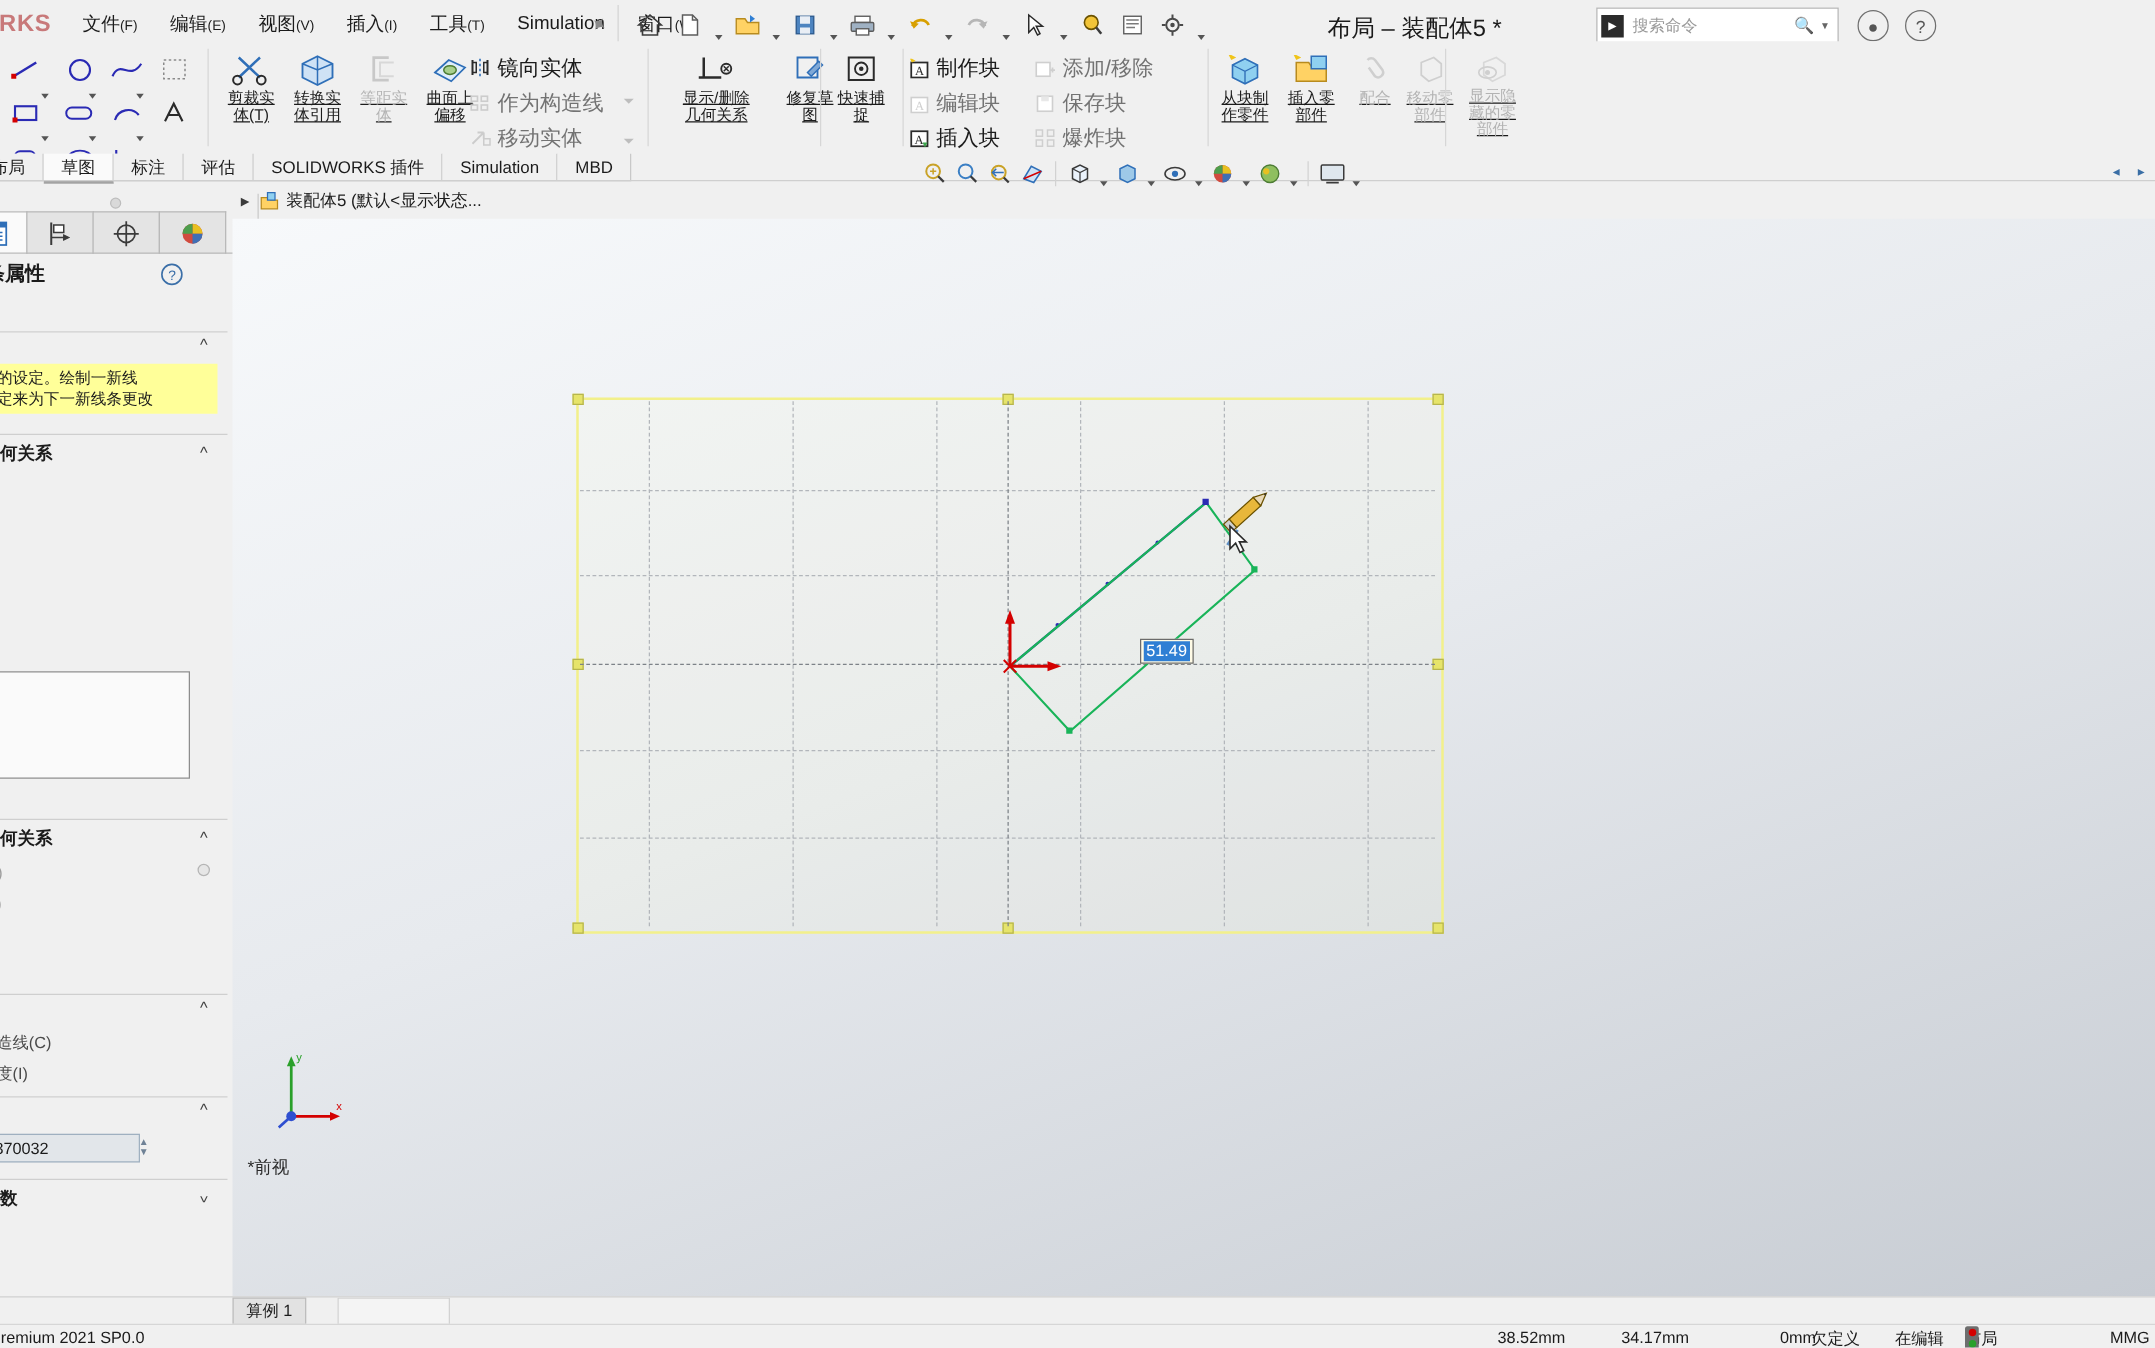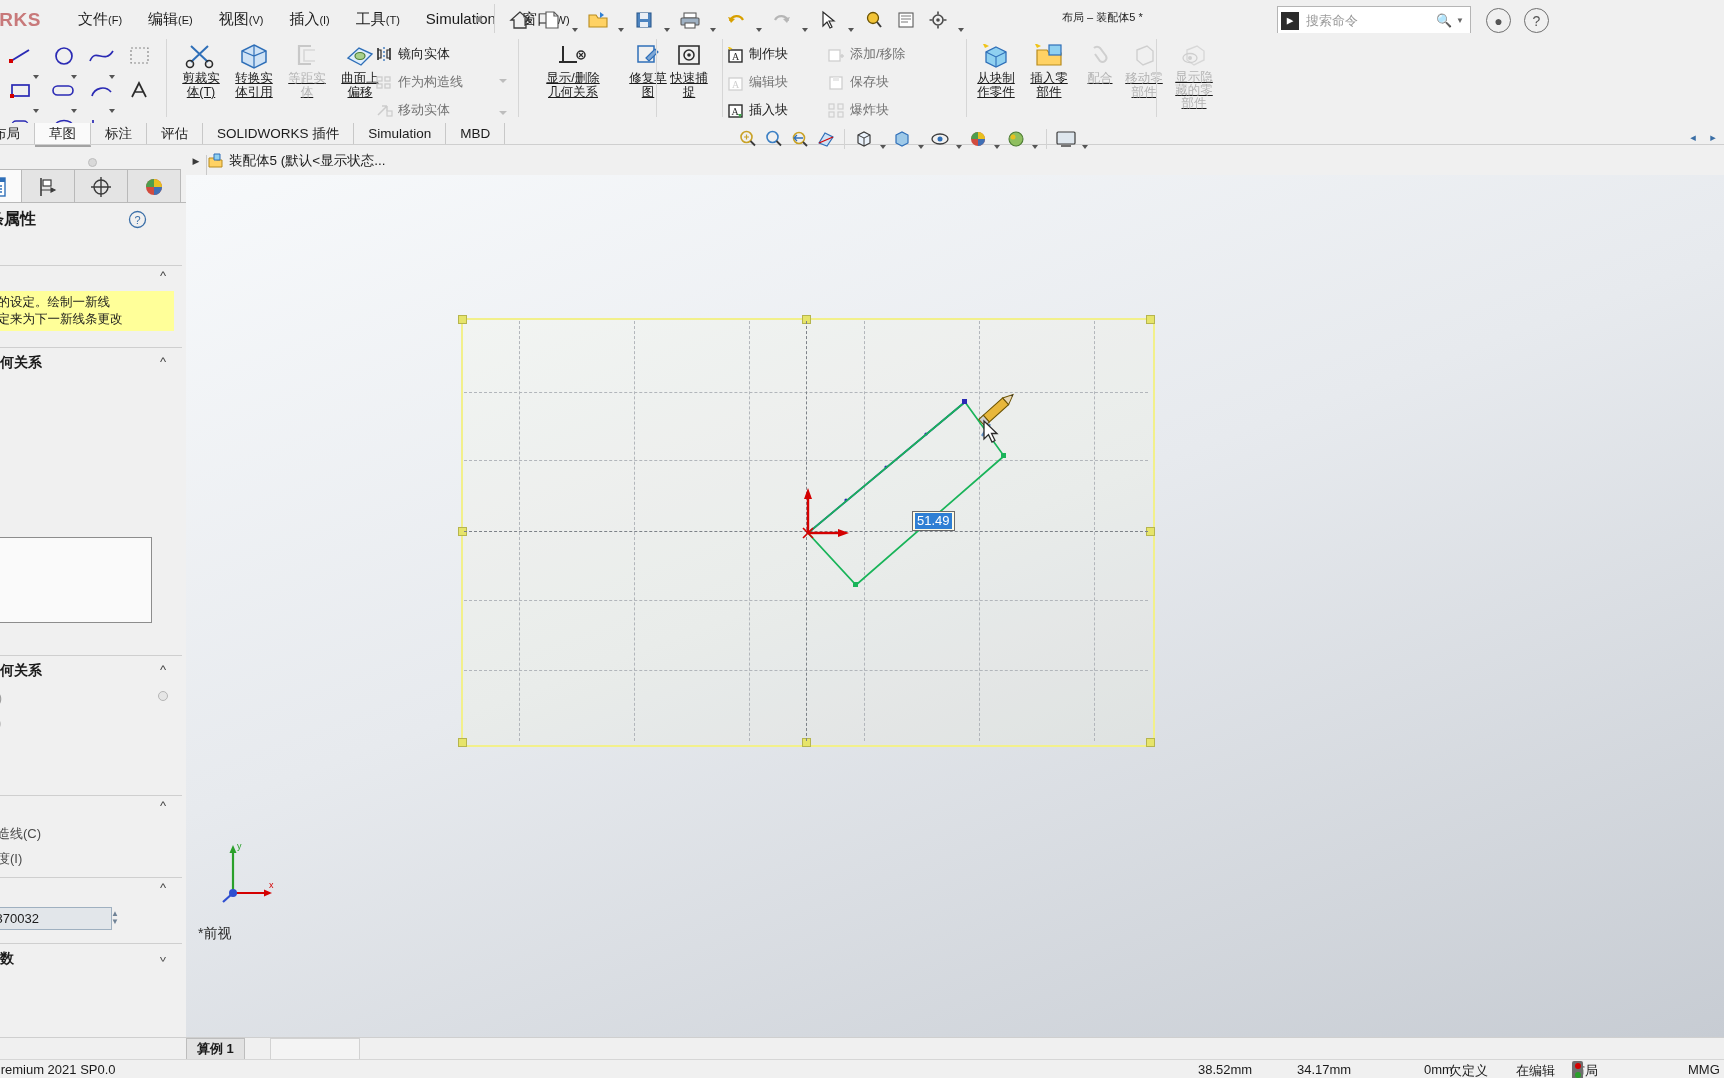--- a/index.html
+++ b/index.html
@@ -7,52 +7,52 @@
     width:1724px;height:1078px;overflow:hidden;
     font-family:"Liberation Sans","DejaVu Sans",sans-serif;
     font-size:13px;color:#1b1b1b;background:#f0f0f0;
     -webkit-font-smoothing:none;
   }
   .app{position:relative;width:1724px;height:1078px;}
 
   
   .menubar{position:absolute;left:0;top:0;width:1724px;height:40px;background:#f0f0f0;}
   .brand{position:absolute;left:-16px;top:9px;font-size:19px;font-weight:bold;color:#c8797a;letter-spacing:.5px;}
-  .menu-items{position:absolute;left:62px;top:9px;display:flex;gap:18px;margin-left:12px;}
+  .menu-items{position:absolute;left:62px;top:9px;display:flex;gap:18px;}
   .menu-item{font-size:15px;color:#1b1b1b;padding:1px 4px;cursor:default;white-space:nowrap;}
   .menu-item .mn{font-size:11px;}
   .pin{position:absolute;left:472px;top:10px;font-size:16px;color:#8a8a8a;transform:rotate(35deg);}
   .mb-sep{position:absolute;top:4px;width:1px;height:30px;background:#d3d3d3;}
 
   .qat{position:absolute;left:505px;top:3px;display:flex;align-items:center;gap:2px;height:34px;}
   .qbtn{width:30px;height:32px;display:flex;align-items:center;justify-content:center;position:relative;cursor:default;}
   .qcaret{width:12px;height:32px;display:flex;align-items:flex-end;justify-content:center;padding-bottom:8px;cursor:default;}
   .qcaret:after{content:"";border-left:3.5px solid transparent;border-right:3.5px solid transparent;border-top:4px solid #555;}
 
-  .doc-title{position:absolute;left:1062px;top:10px;font-size:11px;color:#1b1b1b;white-space:nowrap;}
+  .doc-title{position:absolute;left:1062px;top:10px;font-size:19px;color:#1b1b1b;white-space:nowrap;}
   .searchbox{position:absolute;left:1277px;top:6px;width:192px;height:27px;background:#fff;border:1px solid #b5b5b5;display:flex;align-items:center;}
   .s-ico{width:18px;height:18px;margin-left:3px;background:#2b2b2b;color:#fff;font-size:11px;display:flex;align-items:center;justify-content:center;font-family:"Liberation Mono",monospace;}
   .s-ph{flex:1;margin-left:7px;font-size:13px;color:#9a9a9a;}
   .s-mag{margin-right:4px;color:#777;font-size:13px;}
   .s-car{margin-right:6px;color:#666;font-size:8px;}
   .acct{position:absolute;left:1486px;top:8px;}
   .help{position:absolute;left:1524px;top:8px;}
   .circ{width:23px;height:23px;border-radius:50%;border:1.3px solid #6f6f6f;display:flex;align-items:center;justify-content:center;font-size:14px;color:#555;}
 
   
   .ribbon{position:absolute;left:0;top:33px;width:1724px;height:90px;background:#f0f0f0;}
   .rgroup{position:absolute;top:2px;height:86px;}
   .rsep{position:absolute;top:6px;width:1px;height:78px;background:#d6d6d6;}
   .bigbtn{position:absolute;width:52px;text-align:center;cursor:default;text-decoration:underline;}
   .bigbtn .ic{height:30px;display:flex;align-items:flex-end;justify-content:center;}
   .bigbtn .lb{font-size:12.5px;line-height:14px;margin-top:1px;color:#1b1b1b;}
   .bigbtn.dis .lb{color:#b3b3b3;}
   .smrow{position:absolute;display:flex;align-items:center;gap:5px;height:22px;white-space:nowrap;cursor:default;}
   .smrow .sic{width:18px;height:18px;display:flex;align-items:center;justify-content:center;}
-  .smrow .slb{font-size:13px;color:#1b1b1b;}
+  .smrow .slb{font-size:17px;color:#1b1b1b;}
   .smrow.dis .slb{color:#737373;}
   .drop{position:absolute;font-size:0;}
   .drop:after{content:"";display:inline-block;border-left:4px solid transparent;border-right:4px solid transparent;border-top:4.5px solid #4a4a4a;}
   .drop.dis:after{border-top-color:#bdbdbd;}
 
   
   .tabs{position:absolute;left:0;top:123px;width:1724px;height:22px;background:#f0f0f0;}
   .tabstrip{position:absolute;left:-22px;top:0;display:flex;height:22px;}
   .tab{height:21px;line-height:21px;padding:0 14px;font-size:13.5px;color:#1b1b1b;border-right:1px solid #c8c8c8;border-bottom:1px solid #b9b9b9;background:#f0f0f0;cursor:default;white-space:nowrap;}
   .tab:first-child{border-left:1px solid #c8c8c8;}
@@ -105,21 +105,21 @@
   .gridline-h{border-top:1px dashed #b2b6bb;}
   .axis-v{position:absolute;border-left:1.6px dashed #7d8288;}
   .axis-h{position:absolute;border-top:1.6px dashed #7d8288;}
   .dimbox{position:absolute;left:726px;top:336px;border:1px solid #6b6b6b;background:#fffbe6;padding:1px 2px;}
   .dimbox span{display:inline-block;background:#2f7fd4;color:#ffffff;font-size:13px;padding:0 2px;line-height:16px;}
   .triad{position:absolute;left:35px;top:660px;width:60px;height:70px;}
   .viewlbl{position:absolute;left:12px;top:750px;font-size:14px;color:#2b2b2b;}
 
   
   .sheetbar{position:absolute;left:0;top:1037px;width:1724px;height:22px;background:#f0f0f0;border-top:1px solid #cfcfcf;}
-  .sheettab{position:absolute;left:186px;top:1038px;height:20px;line-height:20px;padding:0 10px;font-size:13px;background:#e2e2e2;border:1px solid #bdbdbd;color:#1b1b1b;cursor:default;white-space:nowrap;font-weight:bold;}
+  .sheettab{position:absolute;left:186px;top:1038px;height:20px;line-height:20px;padding:0 10px;font-size:13px;background:#e2e2e2;border:1px solid #bdbdbd;color:#1b1b1b;cursor:default;white-space:nowrap;}
   .sheetblank{position:absolute;left:270px;top:1038px;width:88px;height:20px;background:#f4f4f4;border:1px solid #d2d2d2;}
   .statusbar{position:absolute;left:0;top:1059px;width:1724px;height:19px;background:#f0f0f0;border-top:1px solid #d6d6d6;}
   .st{position:absolute;top:2px;font-size:13px;color:#1b1b1b;white-space:nowrap;}
   .lightico{position:absolute;left:1572px;top:1061px;width:11px;height:17px;background:#6e6e6e;border-radius:2px;display:flex;flex-direction:column;align-items:center;justify-content:space-around;padding:1px 0;}
   .lightico i{width:6px;height:6px;border-radius:50%;display:block;}
   svg{display:block;}
 </style>
 </head>
 <body>
 

